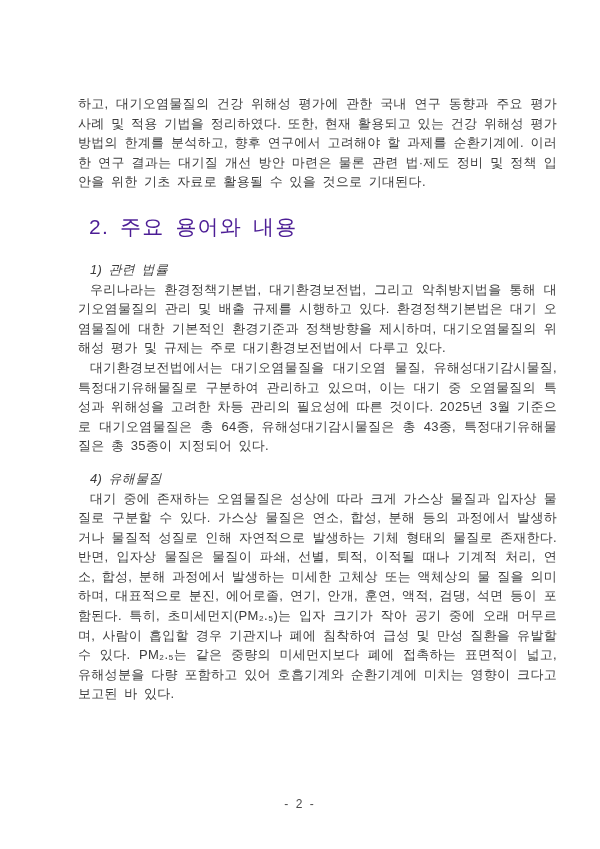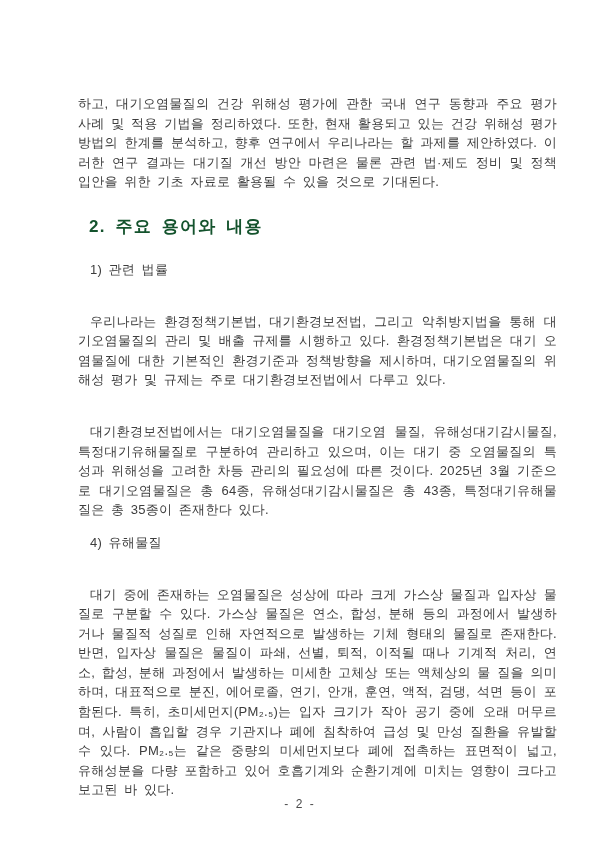--- a/index.html
+++ b/index.html
@@ -23,67 +23,67 @@
     line-height: 19.6px;
     color: #3d3d3d;
     text-align: justify;
     text-align-last: left;
     letter-spacing: 0.3px;
     word-spacing: 2.5px;
     word-break: normal;
   }
   .indent {
     text-indent: 12px;
-    margin-top: 32px;
   }
   .section-heading {
     margin: 23px 0 0 11px;
-    font-size: 17px;
-    font-weight: bold;
-    color: #14532d;
+    font-size: 21px;
+    font-weight: normal;
+    color: #4c1d95;
     letter-spacing: 1.2px;
     word-spacing: 4px;
     line-height: 24px;
   }
   .subsection-heading {
     margin: 0;
     font-size: 13px;
     line-height: 19.6px;
     color: #3d3d3d;
     letter-spacing: 0.3px;
     word-spacing: 2.5px;
     text-indent: 12px;
+    font-style: italic;
   }
   .gap-lg { margin-top: 21px; }
   .gap-md { margin-top: 13px; }
   .page-footer {
     position: absolute;
     left: 0;
     right: 0;
     bottom: 38px;
     text-align: center;
     font-size: 12px;
     color: #4a4a4a;
     letter-spacing: 2px;
   }
 </style>
 </head>
 <body>
 
 <div class="page">
 
-  <p class="body-par">하고, 대기오염물질의 건강 위해성 평가에 관한 국내 연구 동향과 주요 평가 사례 및 적용 기법을 정리하였다. 또한, 현재 활용되고 있는 건강 위해성 평가 방법의 한계를 분석하고, 향후 연구에서 우리나라는 할 과제를 제안하였다. 이러한 연구 결과는 대기질 개선 방안 마련은 물론 관련 법·제도 정비 및 정책 입안을 위한 기초 자료로 활용될 수 있을 것으로 기대된다.</p>
+  <p class="body-par">하고, 대기오염물질의 건강 위해성 평가에 관한 국내 연구 동향과 주요 평가 사례 및 적용 기법을 정리하였다. 또한, 현재 활용되고 있는 건강 위해성 평가 방법의 한계를 분석하고, 향후 연구에서 고려해야 할 과제를 순환기계에. 이러한 연구 결과는 대기질 개선 방안 마련은 물론 관련 법·제도 정비 및 정책 입안을 위한 기초 자료로 활용될 수 있을 것으로 기대된다.</p>
 
   <h2 class="section-heading">2. 주요 용어와 내용</h2>
 
   <p class="subsection-heading gap-lg">1) 관련 법률</p>
 
   <p class="body-par indent">우리나라는 환경정책기본법, 대기환경보전법, 그리고 악취방지법을 통해 대기오염물질의 관리 및 배출 규제를 시행하고 있다. 환경정책기본법은 대기 오염물질에 대한 기본적인 환경기준과 정책방향을 제시하며, 대기오염물질의 위해성 평가 및 규제는 주로 대기환경보전법에서 다루고 있다.</p>
 
-  <p class="body-par indent">대기환경보전법에서는 대기오염물질을 대기오염 물질, 유해성대기감시물질, 특정대기유해물질로 구분하여 관리하고 있으며, 이는 대기 중 오염물질의 특성과 위해성을 고려한 차등 관리의 필요성에 따른 것이다. 2025년 3월 기준으로 대기오염물질은 총 64종, 유해성대기감시물질은 총 43종, 특정대기유해물질은 총 35종이 존재한다 있다.</p>
+  <p class="body-par indent">대기환경보전법에서는 대기오염물질을 대기오염 물질, 유해성대기감시물질, 특정대기유해물질로 구분하여 관리하고 있으며, 이는 대기 중 오염물질의 특성과 위해성을 고려한 차등 관리의 필요성에 따른 것이다. 2025년 3월 기준으로 대기오염물질은 총 64종, 유해성대기감시물질은 총 43종, 특정대기유해물질은 총 35종이 지정되어 있다.</p>
 
   <p class="subsection-heading gap-md">4) 유해물질</p>
 
 
   <p class="body-par indent">대기 중에 존재하는 오염물질은 성상에 따라 크게 가스상 물질과 입자상 물질로 구분할 수 있다. 가스상 물질은 연소, 합성, 분해 등의 과정에서 발생하거나 물질적 성질로 인해 자연적으로 발생하는 기체 형태의 물질로 존재한다. 반면, 입자상 물질은 물질이 파쇄, 선별, 퇴적, 이적될 때나 기계적 처리, 연소, 합성, 분해 과정에서 발생하는 미세한 고체상 또는 액체상의 물 질을 의미하며, 대표적으로 분진, 에어로졸, 연기, 안개, 훈연, 액적, 검댕, 석면 등이 포함된다. 특히, 초미세먼지(PM₂.₅)는 입자 크기가 작아 공기 중에 오래 머무르며, 사람이 흡입할 경우 기관지나 폐에 침착하여 급성 및 만성 질환을 유발할 수 있다. PM₂.₅는 같은 중량의 미세먼지보다 폐에 접촉하는 표면적이 넓고, 유해성분을 다량 포함하고 있어 호흡기계와 순환기계에 미치는 영향이 크다고 보고된 바 있다.</p>
 
   <div class="page-footer">- 2 -</div>
 
 </div>
 

